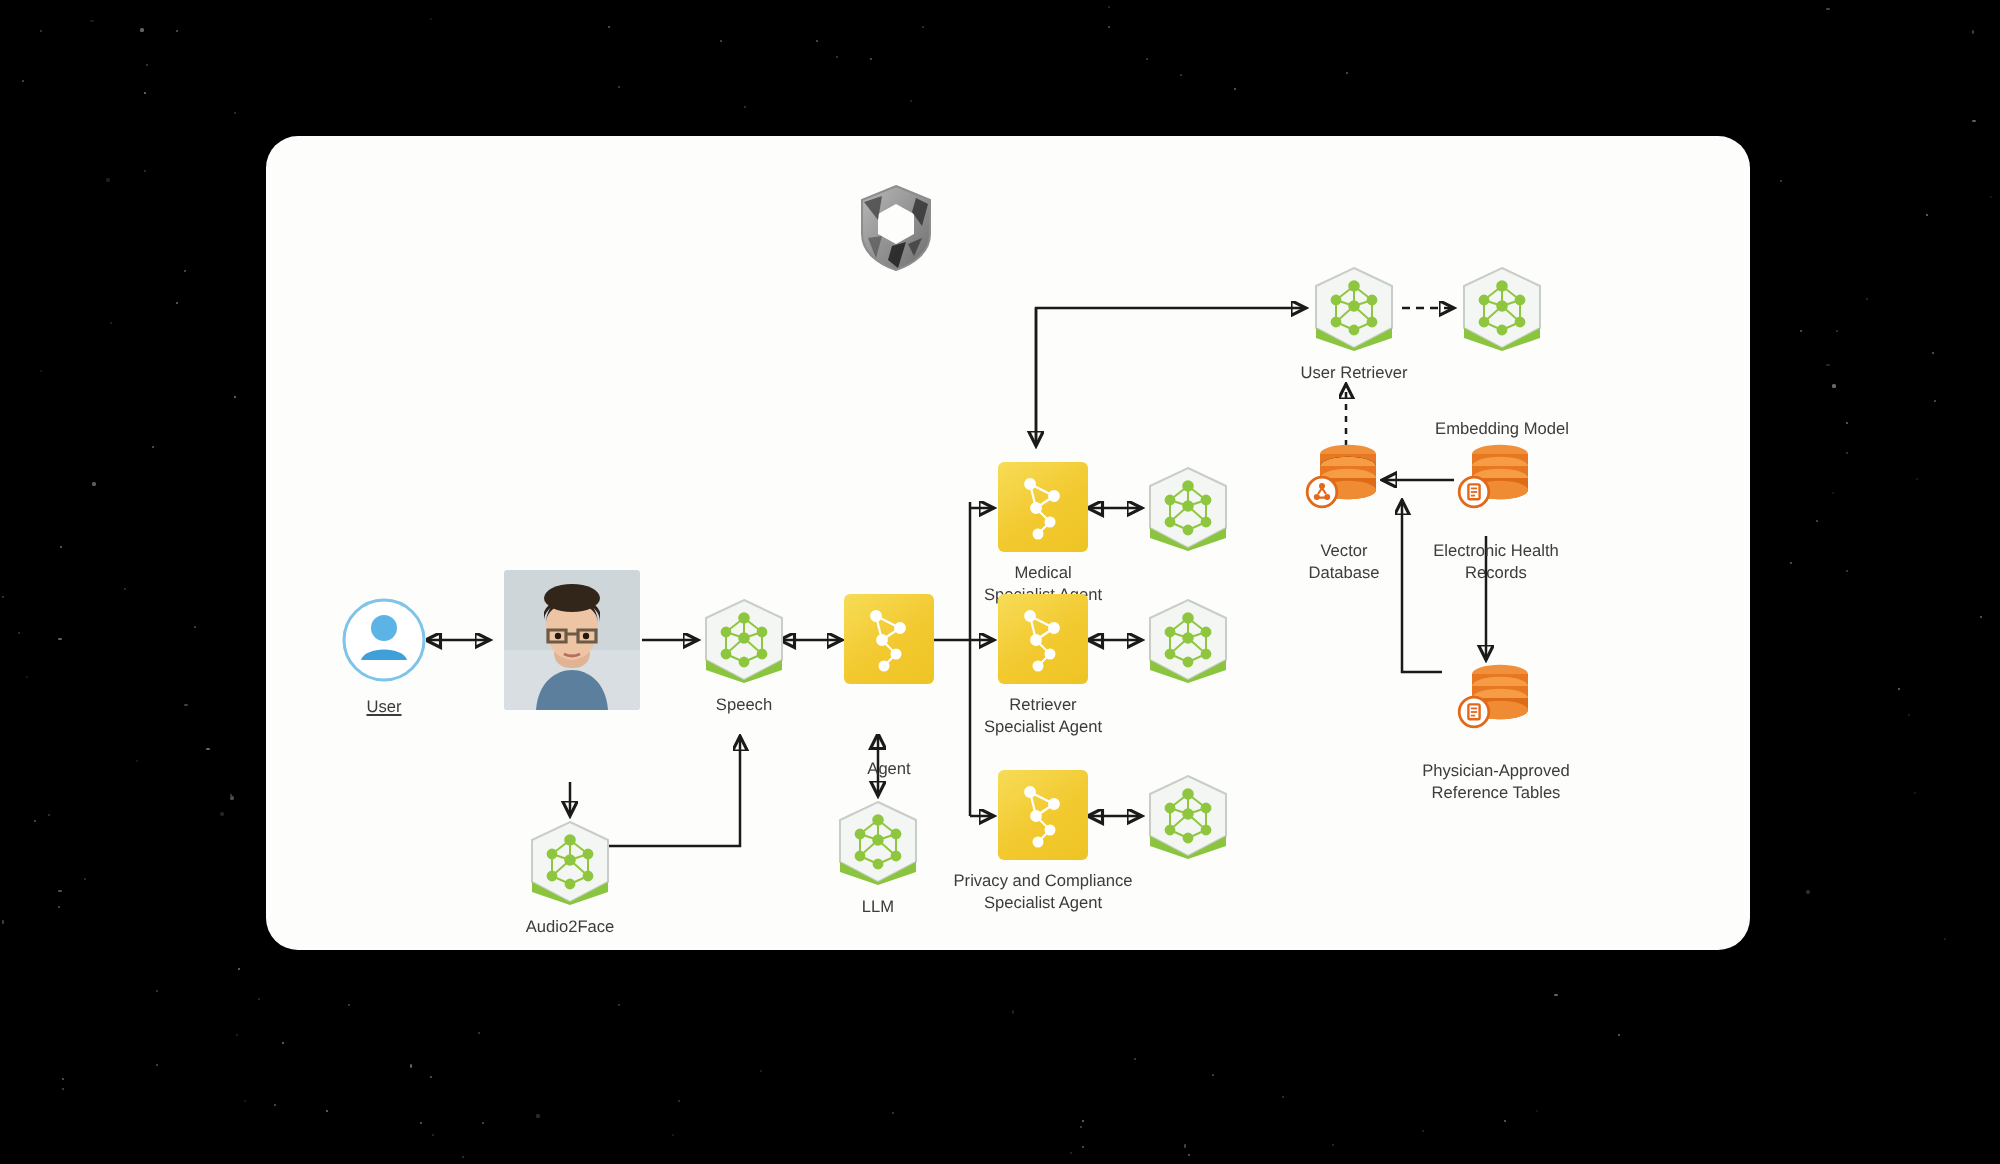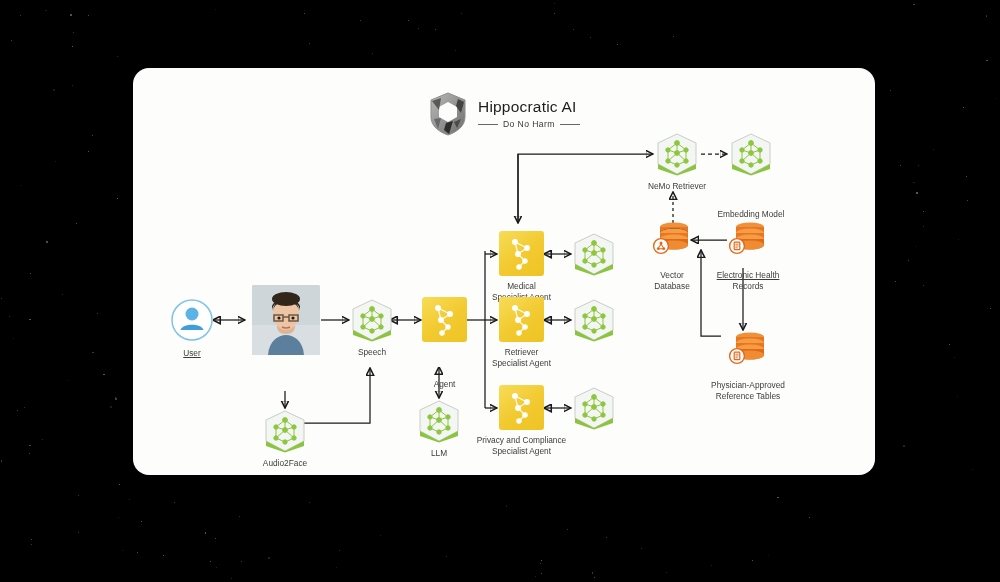--- a/index.html
+++ b/index.html
@@ -215,28 +215,20 @@
         </defs>
         <path d="M20 1 L37 8 V25 C37 34 29 40 20 43 C11 40 3 34 3 25 V8 Z" fill="url(#gsh)"></path>
         <path d="M20 1 L37 8 V25 C37 34 29 40 20 43 C11 40 3 34 3 25 V8 Z" fill="none" stroke="#8d8d8d" stroke-width="1"></path>
         <path d="M20 10 L29 15 V25 L20 30 L11 25 V15 Z" fill="#fdfdfb"></path>
         <path d="M4 9 L13 6 L11 18 Z" fill="#3d3d3d" opacity=".75"></path>
         <path d="M30 7 L36 10 L33 21 L28 14 Z" fill="#2f2f2f" opacity=".8"></path>
         <path d="M6 27 L13 26 L10 37 Z" fill="#545454" opacity=".7"></path>
         <path d="M26 30 L33 27 L29 36 Z" fill="#333" opacity=".7"></path>
         <path d="M18 31 L25 29 L21 42 L16 38 Z" fill="#1f1f1f" opacity=".85"></path>
       </svg>
-      <div class="logo-text">
-        <div class="logo-name">Hippocratic AI</div>
-        <div class="logo-tag">
-          <span class="rule"></span>
-          <span>Do No Harm</span>
-          <span class="rule"></span>
-        </div>
-      </div>
     </div>
 
     <svg class="wires">
       <defs>
         <marker id="ar" markerWidth="7" markerHeight="7" refX="6" refY="3" orient="auto">
           <path d="M0,0 L6,3 L0,6 Z" fill="#1a1a1a" stroke="none"></path>
         </marker>
         <marker id="arS" markerWidth="7" markerHeight="7" refX="1" refY="3" orient="auto">
           <path d="M6,0 L0,3 L6,6 Z" fill="#1a1a1a" stroke="none"></path>
         </marker>
@@ -578,21 +570,21 @@
             <line x1="14" y1="19" x2="23" y2="22"></line>
           <line x1="32" y1="19" x2="23" y2="22"></line>
             <line x1="14" y1="19" x2="14" y2="30"></line>
           <line x1="32" y1="19" x2="32" y2="30"></line>
             <line x1="23" y1="22" x2="14" y2="30"></line>
           <line x1="23" y1="22" x2="32" y2="30"></line>
             <line x1="14" y1="30" x2="23" y2="34"></line>
           <line x1="32" y1="30" x2="23" y2="34"></line>
         </g>
       </svg>
-      <div class="lbl" style="top:50px;">NeMo Retriever</div>
+      <div class="lbl" style="top:50px;">User Retriever</div>
     </div>
 
     <div class="node" style="left:595px; top:63px;">
       <svg class="cube" viewBox="0 0 46 46">
         <path d="M23 3 L42 12 V33 L23 43 L4 33 V12 Z" fill="#f4f6f3" stroke="#c8cec6" stroke-width="1"></path>
         <path d="M4 33 L23 43 L42 33 V38 L23 44.5 L4 38 Z" fill="#8bc53f"></path>
         <g stroke="#8ec63f" stroke-width="1" fill="#8ec63f">
           <circle cx="23" cy="12" r="2.4"></circle>
             <circle cx="14" cy="19" r="2.2"></circle>
           <circle cx="32" cy="19" r="2.2"></circle>
@@ -652,21 +644,21 @@
           <ellipse cx="22" cy="25" rx="14" ry="4.6" fill="#ef8c33"></ellipse>
         </g>
         <circle cx="9" cy="26" r="7.4" fill="#fff" stroke="#e3681a" stroke-width="1.4"></circle>
         <rect x="6.2" y="22.2" width="5.6" height="7.4" rx="0.7" fill="#fff" stroke="#e3681a" stroke-width="1.2"></rect>
         <g stroke="#e3681a" stroke-width="0.9">
           <line x1="7.4" y1="24.2" x2="10.6" y2="24.2"></line>
           <line x1="7.4" y1="26" x2="10.6" y2="26"></line>
           <line x1="7.4" y1="27.8" x2="9.6" y2="27.8"></line>
         </g>
       </svg>
-      <div class="lbl" style="top:50px;text-decoration:underline;">Electronic Health</div>
+      <div class="lbl" style="top:50px;">Electronic Health</div>
       <div class="lbl" style="top:61px;">Records</div>
     </div>
 
     <div class="node" style="left:595px; top:262px;">
       <svg class="db" viewBox="0 0 40 42">
         <g>
           <ellipse cx="22" cy="7" rx="14" ry="4.6" fill="#f0903a"></ellipse>
           <path d="M8 7 V13 C8 15.6 14.3 17.6 22 17.6 C29.7 17.6 36 15.6 36 13 V7 Z" fill="#e87722"></path>
           <ellipse cx="22" cy="13" rx="14" ry="4.6" fill="#f59c44"></ellipse>
           <path d="M8 13 V19 C8 21.6 14.3 23.6 22 23.6 C29.7 23.6 36 21.6 36 19 V13 Z" fill="#e87722"></path>

